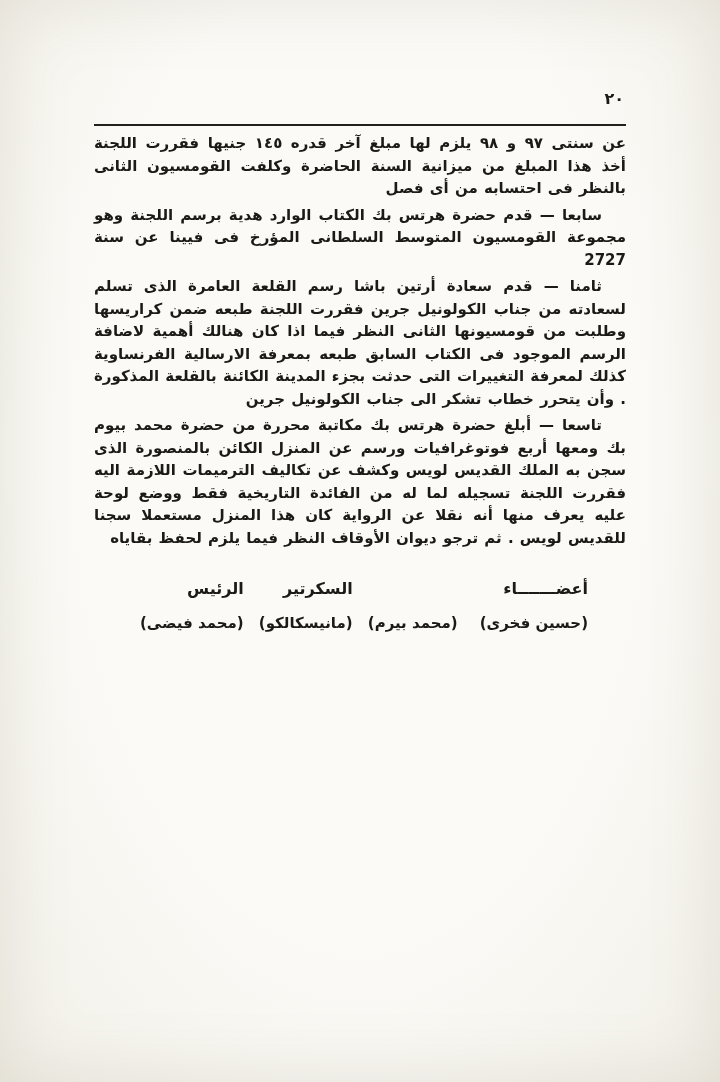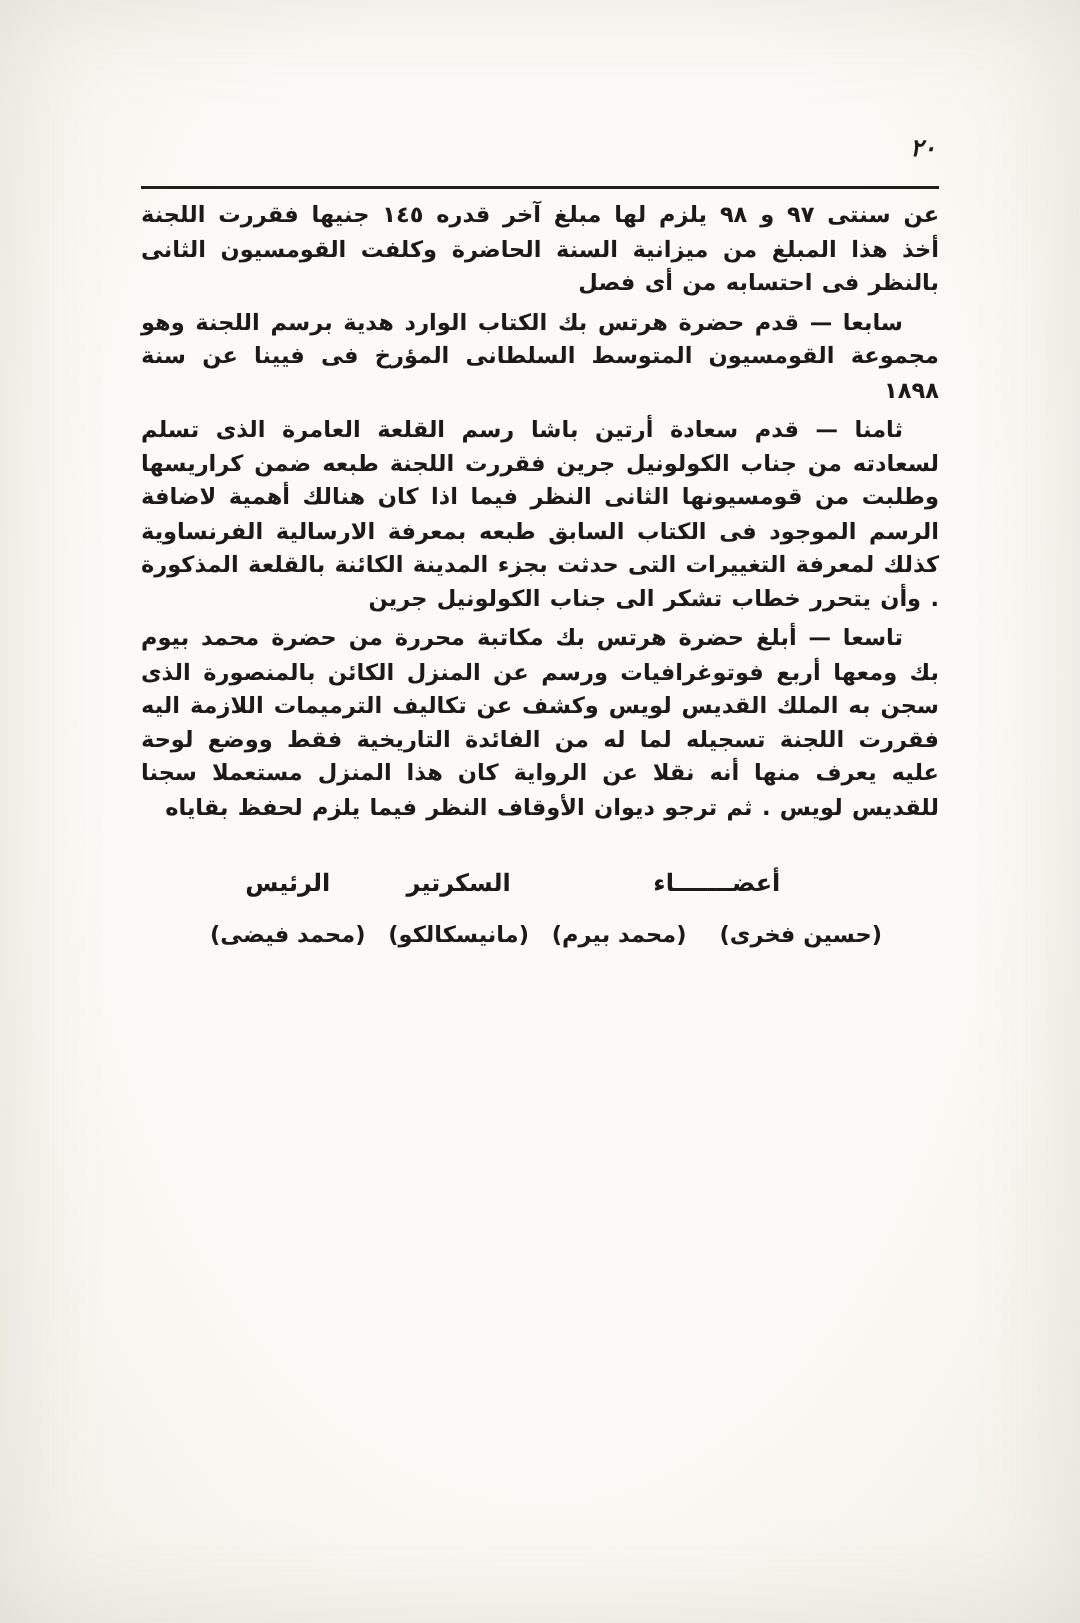--- a/index.html
+++ b/index.html
@@ -36,21 +36,20 @@
     letter-spacing: 0.5px;
     height: 26px;
     line-height: 26px;
   }
   .page-num {
     position: absolute;
     right: 2px;
     top: 0;
     font-size: 16px;
     font-weight: bold;
-    font-style: italic;
   }
   .header-rule {
     margin-top: 12px;
     border-top: 2px solid #242019;
     height: 0;
   }
   .body-text {
     margin-top: 6px;
   }
   .para {
@@ -65,21 +64,21 @@
     text-indent: 24px;
   }
   .signatures {
     margin-top: 30px;
     display: flex;
     justify-content: space-between;
     align-items: flex-start;
     padding: 0 38px 0 46px;
   }
   .sig-col {
-    text-align: center;
+    text-align: right;
   }
   .sig-title {
     font-size: 16px;
     font-weight: bold;
     margin-bottom: 16px;
   }
   .sig-names {
     display: flex;
     gap: 22px;
     justify-content: center;
@@ -97,21 +96,21 @@
   <div class="content">
 
     <div class="header-row">
       <span class="page-num">٢٠</span>
     </div>
 
     <div class="header-rule"></div>
 
     <div class="body-text">
       <p class="para">عن سنتى ٩٧ و ٩٨ يلزم لها مبلغ آخر قدره ١٤٥ جنيها فقررت اللجنة أخذ هذا المبلغ من ميزانية السنة الحاضرة وكلفت القومسيون الثانى بالنظر فى احتسابه من أى فصل</p>
-      <p class="para numbered">سابعا — قدم حضرة هرتس بك الكتاب الوارد هدية برسم اللجنة وهو مجموعة القومسيون المتوسط السلطانى المؤرخ فى فيينا عن سنة ١٨٩٨</p>
+      <p class="para numbered">سابعا — قدم حضرة هرتس بك الكتاب الوارد هدية برسم اللجنة وهو مجموعة القومسيون المتوسط السلطانى المؤرخ فى فيينا عن سنة 2727</p>
       <p class="para numbered">ثامنا — قدم سعادة أرتين باشا رسم القلعة العامرة الذى تسلم لسعادته من جناب الكولونيل جرين فقررت اللجنة طبعه ضمن كراريسها وطلبت من قومسيونها الثانى النظر فيما اذا كان هنالك أهمية لاضافة الرسم الموجود فى الكتاب السابق طبعه بمعرفة الارسالية الفرنساوية كذلك لمعرفة التغييرات التى حدثت بجزء المدينة الكائنة بالقلعة المذكورة . وأن يتحرر خطاب تشكر الى جناب الكولونيل جرين</p>
       <p class="para numbered">تاسعا — أبلغ حضرة هرتس بك مكاتبة محررة من حضرة محمد بيوم بك ومعها أربع فوتوغرافيات ورسم عن المنزل الكائن بالمنصورة الذى سجن به الملك القديس لويس وكشف عن تكاليف الترميمات اللازمة اليه فقررت اللجنة تسجيله لما له من الفائدة التاريخية فقط ووضع لوحة عليه يعرف منها أنه نقلا عن الرواية كان هذا المنزل مستعملا سجنا للقديس لويس . ثم ترجو ديوان الأوقاف النظر فيما يلزم لحفظ بقاياه</p>
     </div>
 
     <div class="signatures">
 
       <div class="sig-col">
         <div class="sig-title">أعضـــــــاء</div>
         <div class="sig-names">
           <span class="sig-name">(حسين فخرى)</span>

